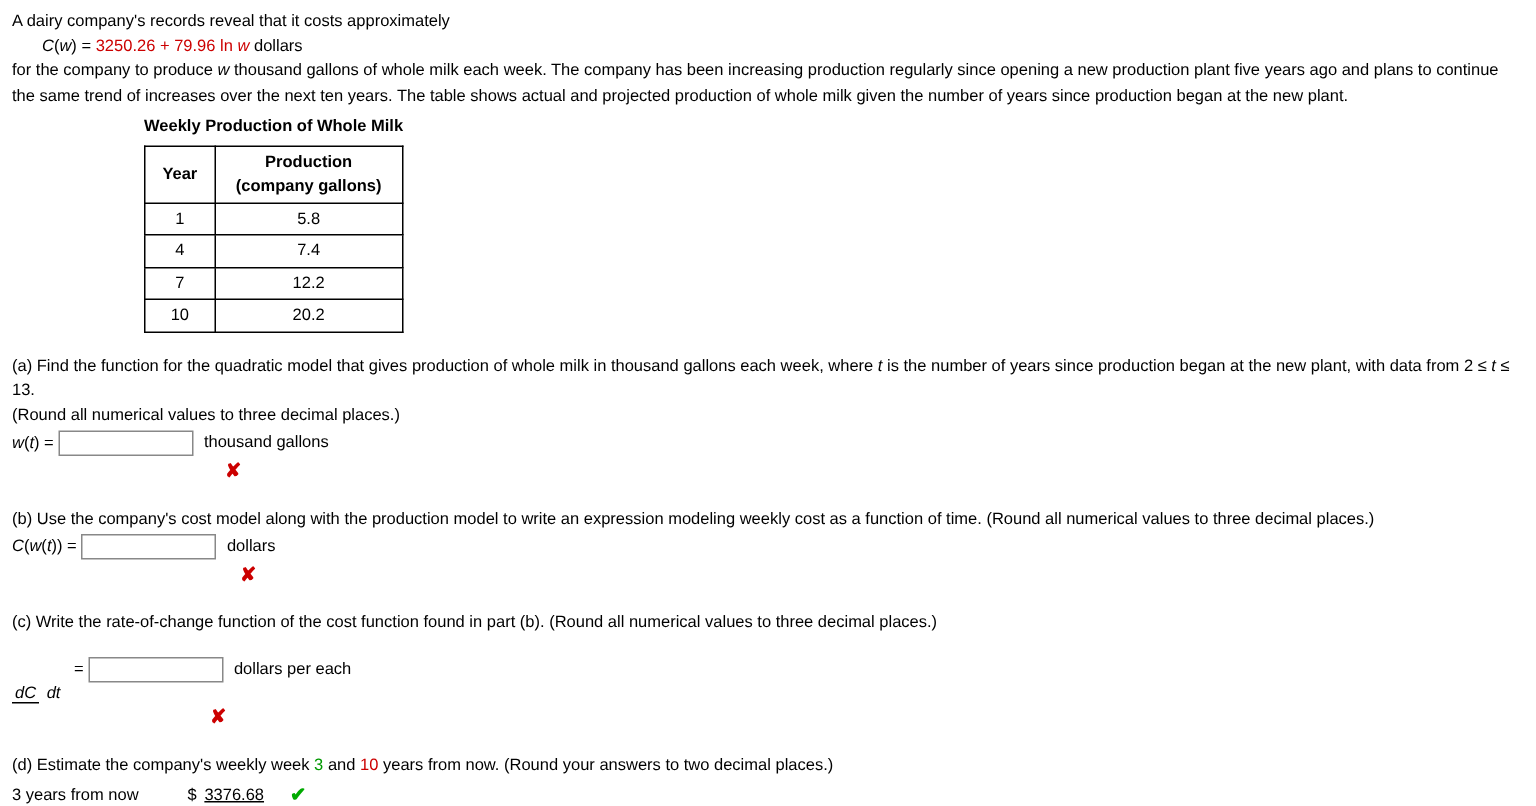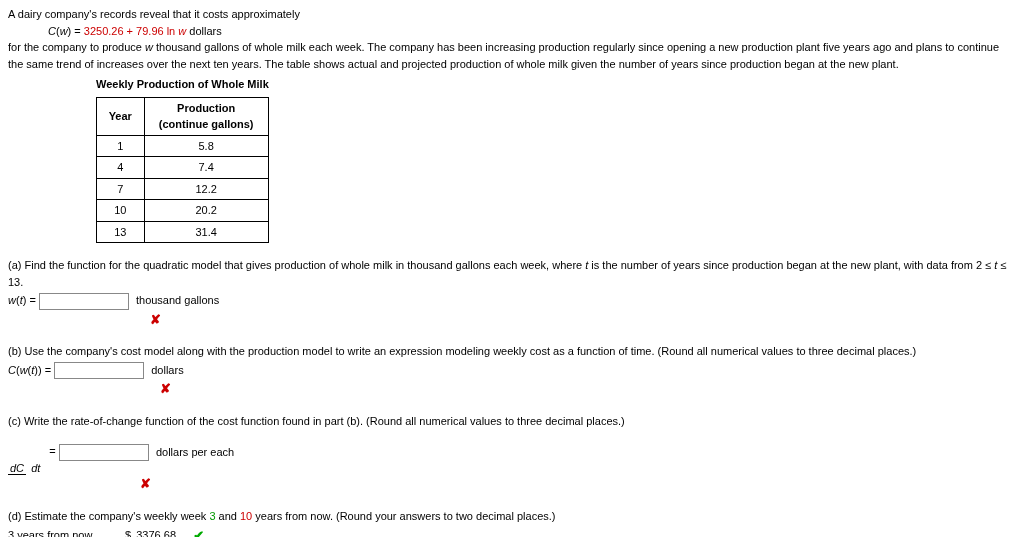--- a/index.html
+++ b/index.html
@@ -5,21 +5,21 @@
   * { box-sizing: border-box; }
   body {
     margin: 0;
     padding: 6px 8px;
     font-family: Arial, Helvetica, sans-serif;
     font-size: 11px;
     color: #000;
     background: #fff;
     line-height: 1.5;
   }
-  .indent1 { margin-left: 40px; }
+  .indent1 { margin-left: 20px; }
   .indent2 { margin-left: 88px; }
   .red { color: #c00; }
   .green { color: #090; }
   .formula  i { font-style: italic; }
   table.prod {
     border-collapse: collapse;
     margin: 4px 0 10px 0;
   }
   table.prod caption {
     font-weight: bold;
@@ -93,51 +93,48 @@
   <span>for the company to produce </span><i class="label-i">w</i><span> thousand gallons of whole milk each week. The company has been increasing production regularly since opening a new production plant five years ago and plans to continue the same trend of increases over the next ten years. The table shows actual and projected production of whole milk given the number of years since production began at the new plant.</span>
 </div>
 
 <div class="indent2">
   <table class="prod">
     <caption>Weekly Production of Whole Milk</caption>
     <thead>
       <tr>
         <th>Year</th>
         <th style="white-space:pre-line;">Production
-(continue gallons)</th>
+(company gallons)</th>
       </tr>
     </thead>
     <tbody>
       <tr>
           <td>1</td>
           <td>5.8</td>
         </tr>
       <tr>
           <td>4</td>
           <td>7.4</td>
         </tr>
       <tr>
           <td>7</td>
           <td>12.2</td>
         </tr>
       <tr>
           <td>10</td>
           <td>20.2</td>
         </tr>
-      <tr>
-          <td>13</td>
-          <td>31.4</td>
-        </tr>
     </tbody>
   </table>
 </div>
 
 <div class="part">
   <span>(a) Find the function for the quadratic model that gives production of whole milk in thousand gallons each week, where </span><i class="label-i">t</i><span> is the number of years since production began at the new plant, with data from  2 ≤ </span><i class="label-i">t</i><span> ≤ 13.</span>
   <br>
+  <span>(Round all numerical values to three decimal places.)</span>
 </div>
 <div class="row">
   <i class="label-i">w</i><span>(</span><i class="label-i">t</i><span>) = </span>
   <input type="text" class="answer-input" style="">
   <span class="unit">thousand gallons</span>
   <br>
   <span style="display:inline-block;width:138px;"></span><span class="mark-x">✘</span>
 </div>
 
 <div class="part">(b) Use the company's cost model along with the production model to write an expression modeling weekly cost as a function of time. (Round all numerical values to three decimal places.)</div>

